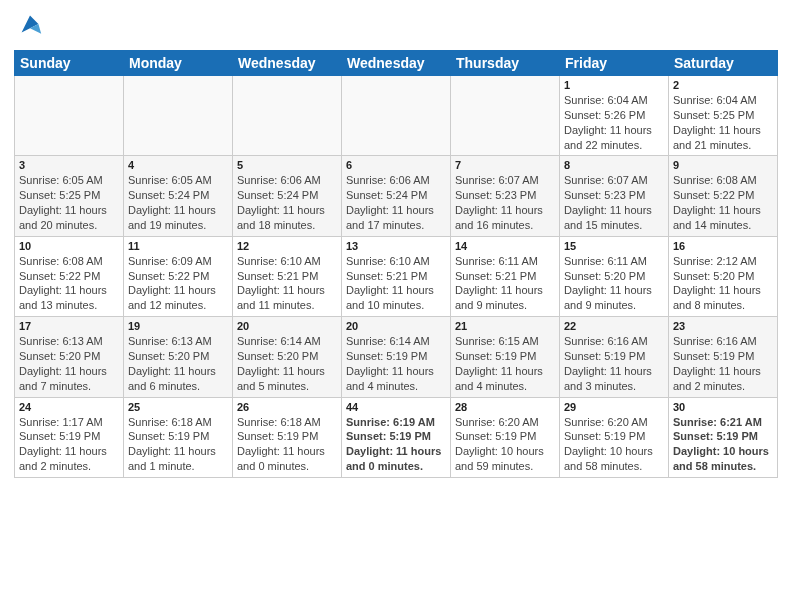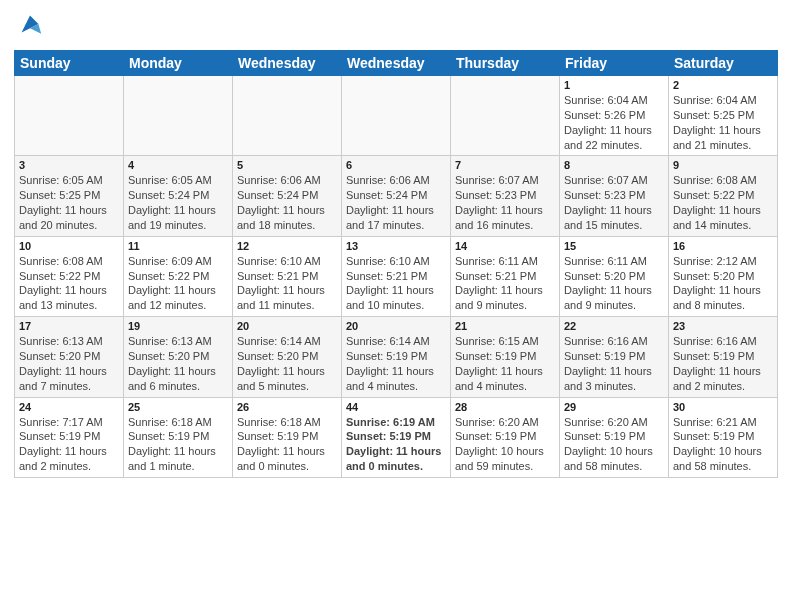--- a/index.html
+++ b/index.html
@@ -304,21 +304,21 @@
             <span class="day-num">23</span>
             <div class="day-info" style="white-space: pre-line;">Sunrise: 6:16 AM
 Sunset: 5:19 PM
 Daylight: 11 hours
 and 2 minutes.</div>
           </td>
         </tr>
         <tr class="row-white">
           <td>
             <span class="day-num">24</span>
-            <div class="day-info" style="white-space: pre-line;">Sunrise: 7:17 AM
+            <div class="day-info" style="white-space: pre-line;">Sunrise: 1:17 AM
 Sunset: 5:19 PM
 Daylight: 11 hours
 and 2 minutes.</div>
           </td>
           <td>
             <span class="day-num">25</span>
             <div class="day-info" style="white-space: pre-line;">Sunrise: 6:18 AM
 Sunset: 5:19 PM
 Daylight: 11 hours
 and 1 minute.</div>
@@ -346,21 +346,21 @@
           </td>
           <td>
             <span class="day-num">29</span>
             <div class="day-info" style="white-space: pre-line;">Sunrise: 6:20 AM
 Sunset: 5:19 PM
 Daylight: 10 hours
 and 58 minutes.</div>
           </td>
           <td>
             <span class="day-num">30</span>
-            <div class="day-info" style="white-space: pre-line;">Sunrise: 6:21 AM
+            <div class="day-info" style="white-space: pre-line; font-weight: bold;">Sunrise: 6:21 AM
 Sunset: 5:19 PM
 Daylight: 10 hours
 and 58 minutes.</div>
           </td>
         </tr>
       </tbody>
   </table>
 </div>
 
 </body></html>

